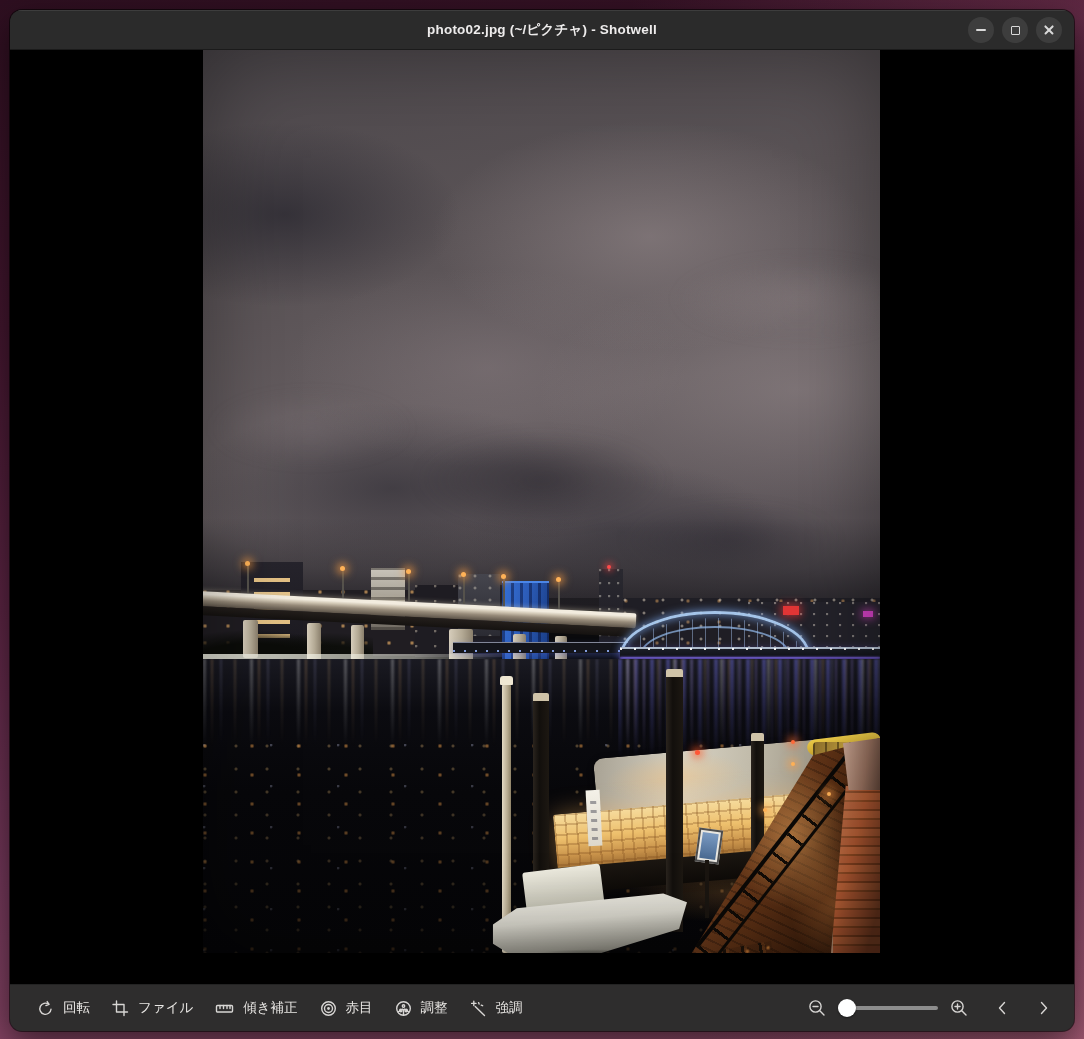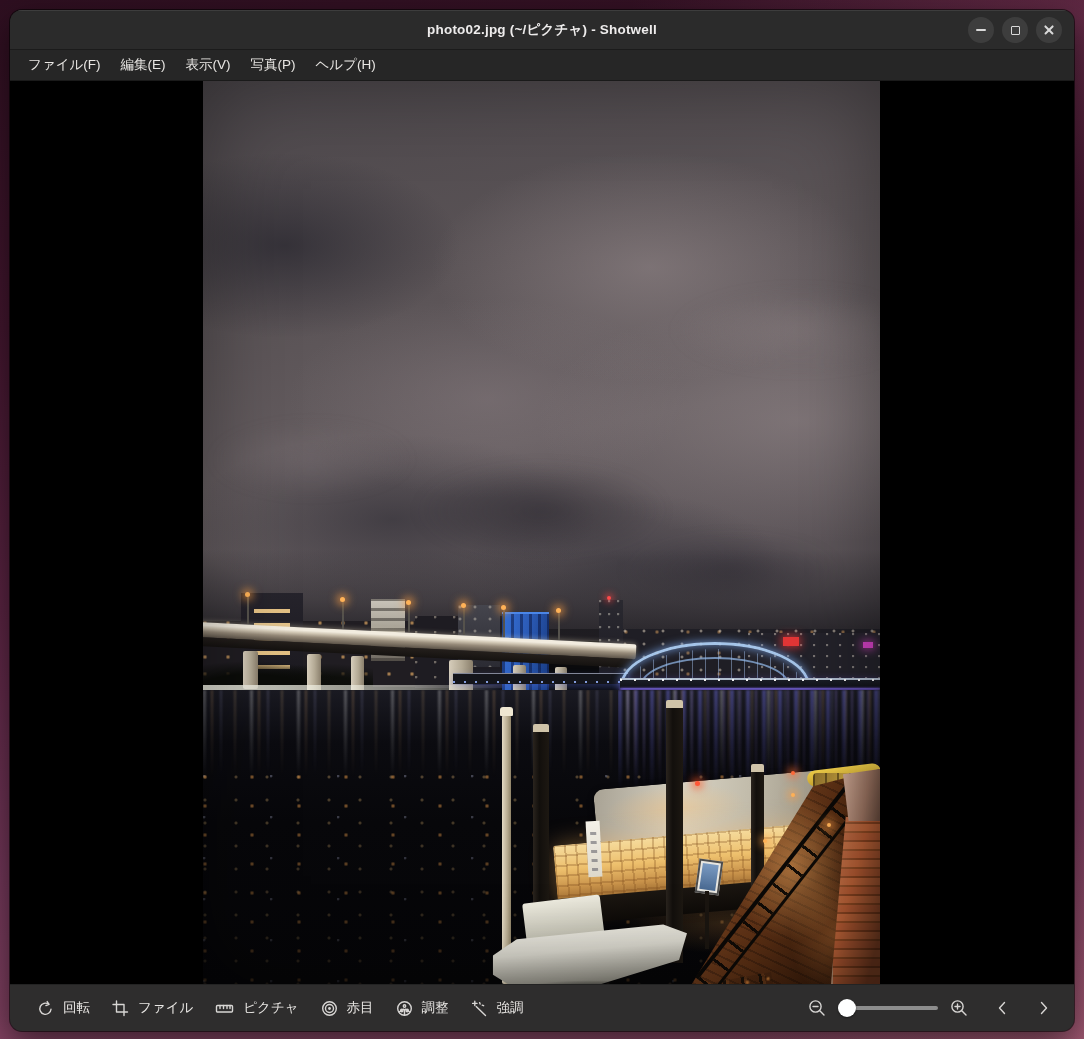--- a/index.html
+++ b/index.html
@@ -316,27 +316,20 @@
         </div>
         <div class="wc-btn">
           <span class="g-max"></span>
         </div>
         <div class="wc-btn">
           <span class="g-close"></span>
         </div>
       </div>
     </div>
 
-    <div class="menubar">
-      <div class="menu-item">ファイル(F)</div>
-      <div class="menu-item">編集(E)</div>
-      <div class="menu-item">表示(V)</div>
-      <div class="menu-item">写真(P)</div>
-      <div class="menu-item">ヘルプ(H)</div>
-    </div>
 
     <div class="content">
       <div class="photo">
         <div class="sky"></div>
         <div class="sky-blur"></div>
         <div class="sky-fade"></div>
 
         <div class="b-cluster-l"></div>
         <div class="b-apt"></div>
         <div class="b-white"></div>
@@ -424,21 +417,21 @@
           <path d="M4.5 1 v11 h11"></path>
           <path d="M1 4.5 h11 v11"></path>
         </svg>
         <span>ファイル</span>
       </div>
       <div class="tool-btn">
         <svg width="19" height="17" viewBox="0 0 19 17" class="icon-stroke">
           <rect x="1.5" y="5.5" width="16" height="6.5" rx="1"></rect>
           <path d="M5 5.5 v3 M8.5 5.5 v3 M12 5.5 v3 M15 5.5 v3"></path>
         </svg>
-        <span>ピクチャ</span>
+        <span>傾き補正</span>
       </div>
       <div class="tool-btn">
         <svg width="17" height="17" viewBox="0 0 17 17" class="icon-stroke">
           <circle cx="8.5" cy="8.5" r="6.8"></circle>
           <circle cx="8.5" cy="8.5" r="4"></circle>
           <circle cx="8.5" cy="8.5" r="1.4" fill="#d8d6d4" stroke="none"></circle>
         </svg>
         <span>赤目</span>
       </div>
       <div class="tool-btn">

